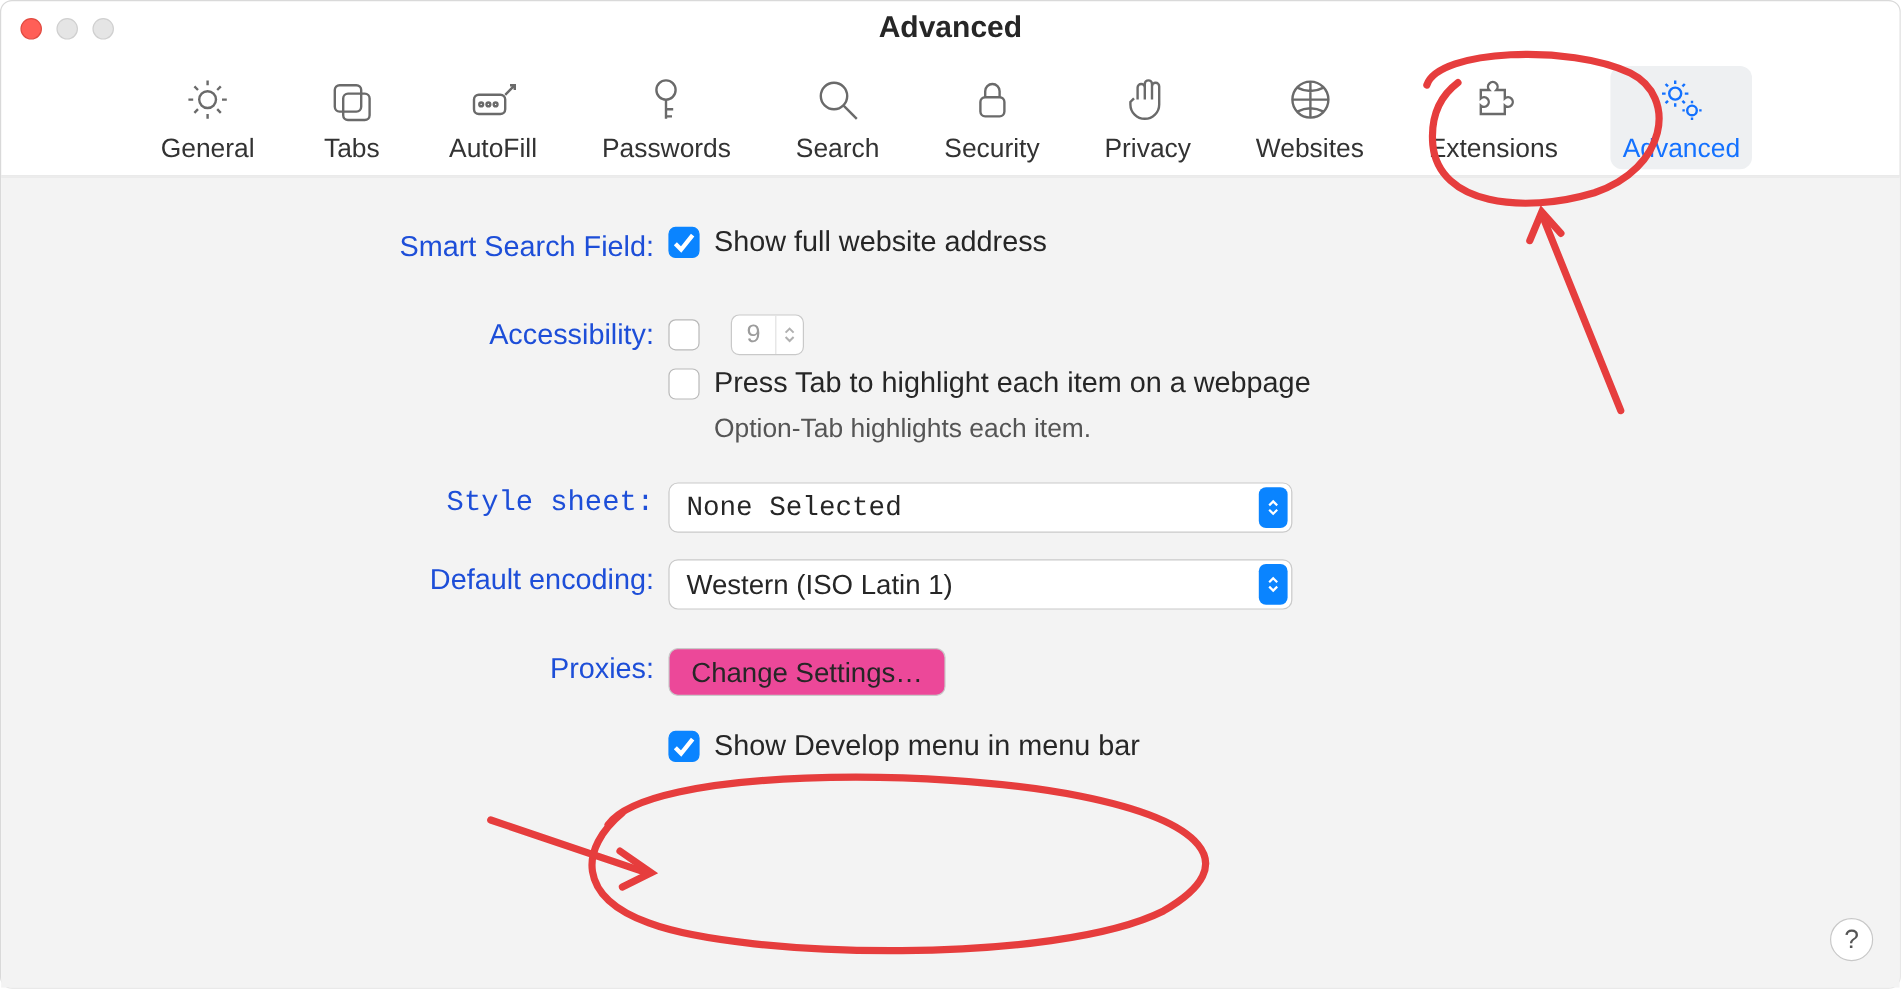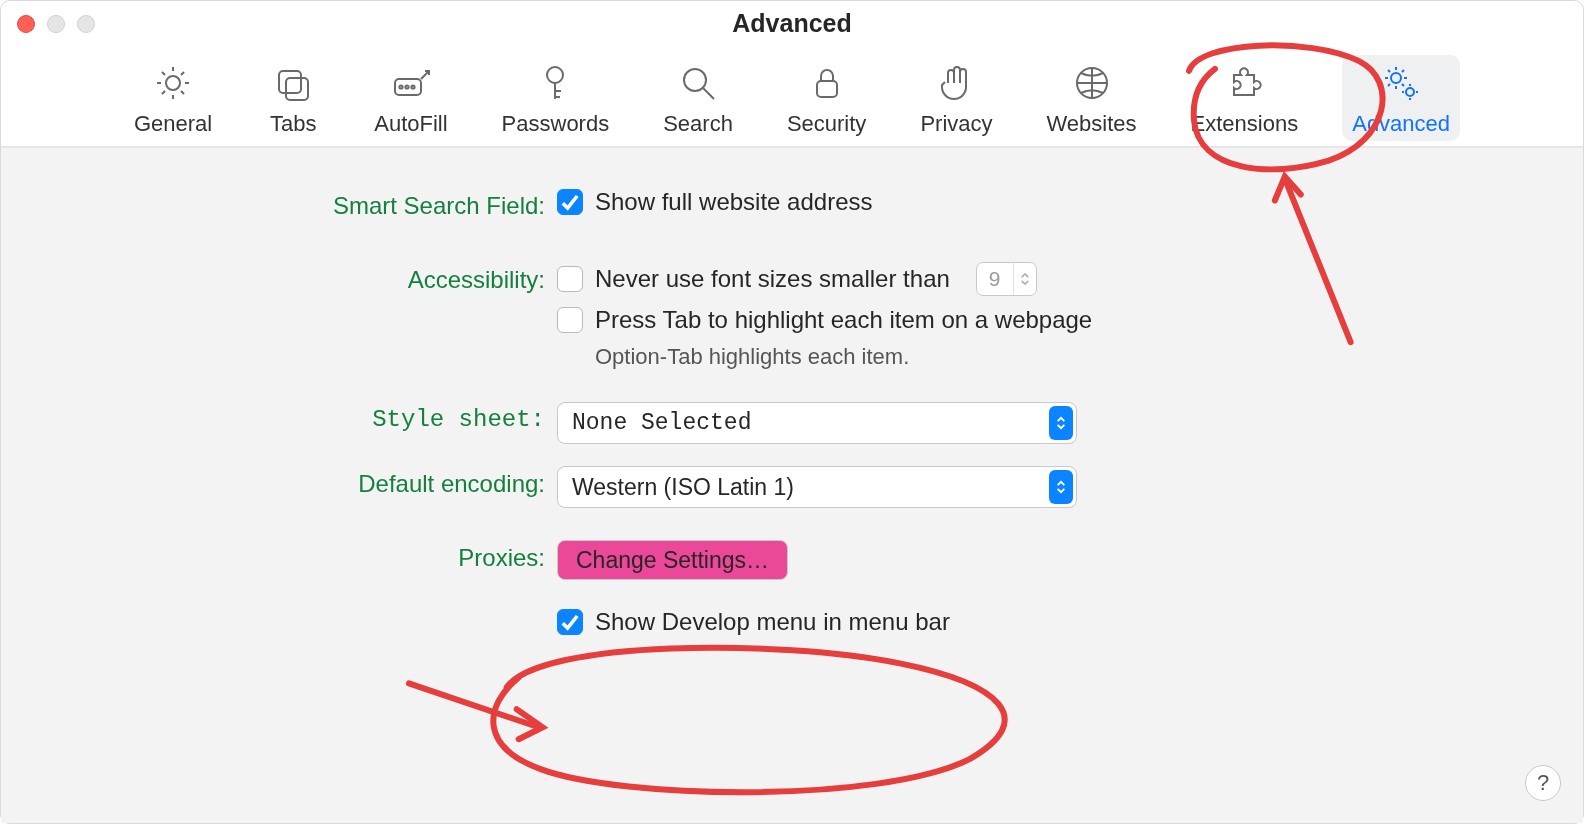--- a/index.html
+++ b/index.html
@@ -74,21 +74,21 @@
   .row {
     display: flex;
     align-items: flex-start;
     margin-bottom: 20px;
   }
   .rlabel {
     width: 556px;
     text-align: right;
     padding-right: 12px;
     font-size: 24px;
-    color: #15803d;
+    color: #1d4ed8;
     padding-top: 4px;
   }
   .rcontrol {
     display: flex;
     flex-direction: column;
     gap: 10px;
   }
   .chkline {
     display: flex; align-items: center; gap: 12px;
     font-size: 24px;
@@ -300,21 +300,20 @@
           <span>Show full website address</span>
         </label>
       </div>
     </div>
 
     <div class="row" style="margin-top:42px;">
       <div class="rlabel">Accessibility:</div>
       <div class="rcontrol">
         <label class="chkline">
           <span class="checkbox"></span>
-          <span>Never use font sizes smaller than</span>
           <span class="stepper">
             <span class="val">9</span>
             <span class="arrows">
               <svg viewBox="0 0 12 8" width="10" height="7">
                   <path d="M2 6 L6 2 L10 6"></path>
                 </svg>
               <svg viewBox="0 0 12 8" width="10" height="7">
                   <path d="M2 2 L6 6 L10 2"></path>
                 </svg>
             </span>

